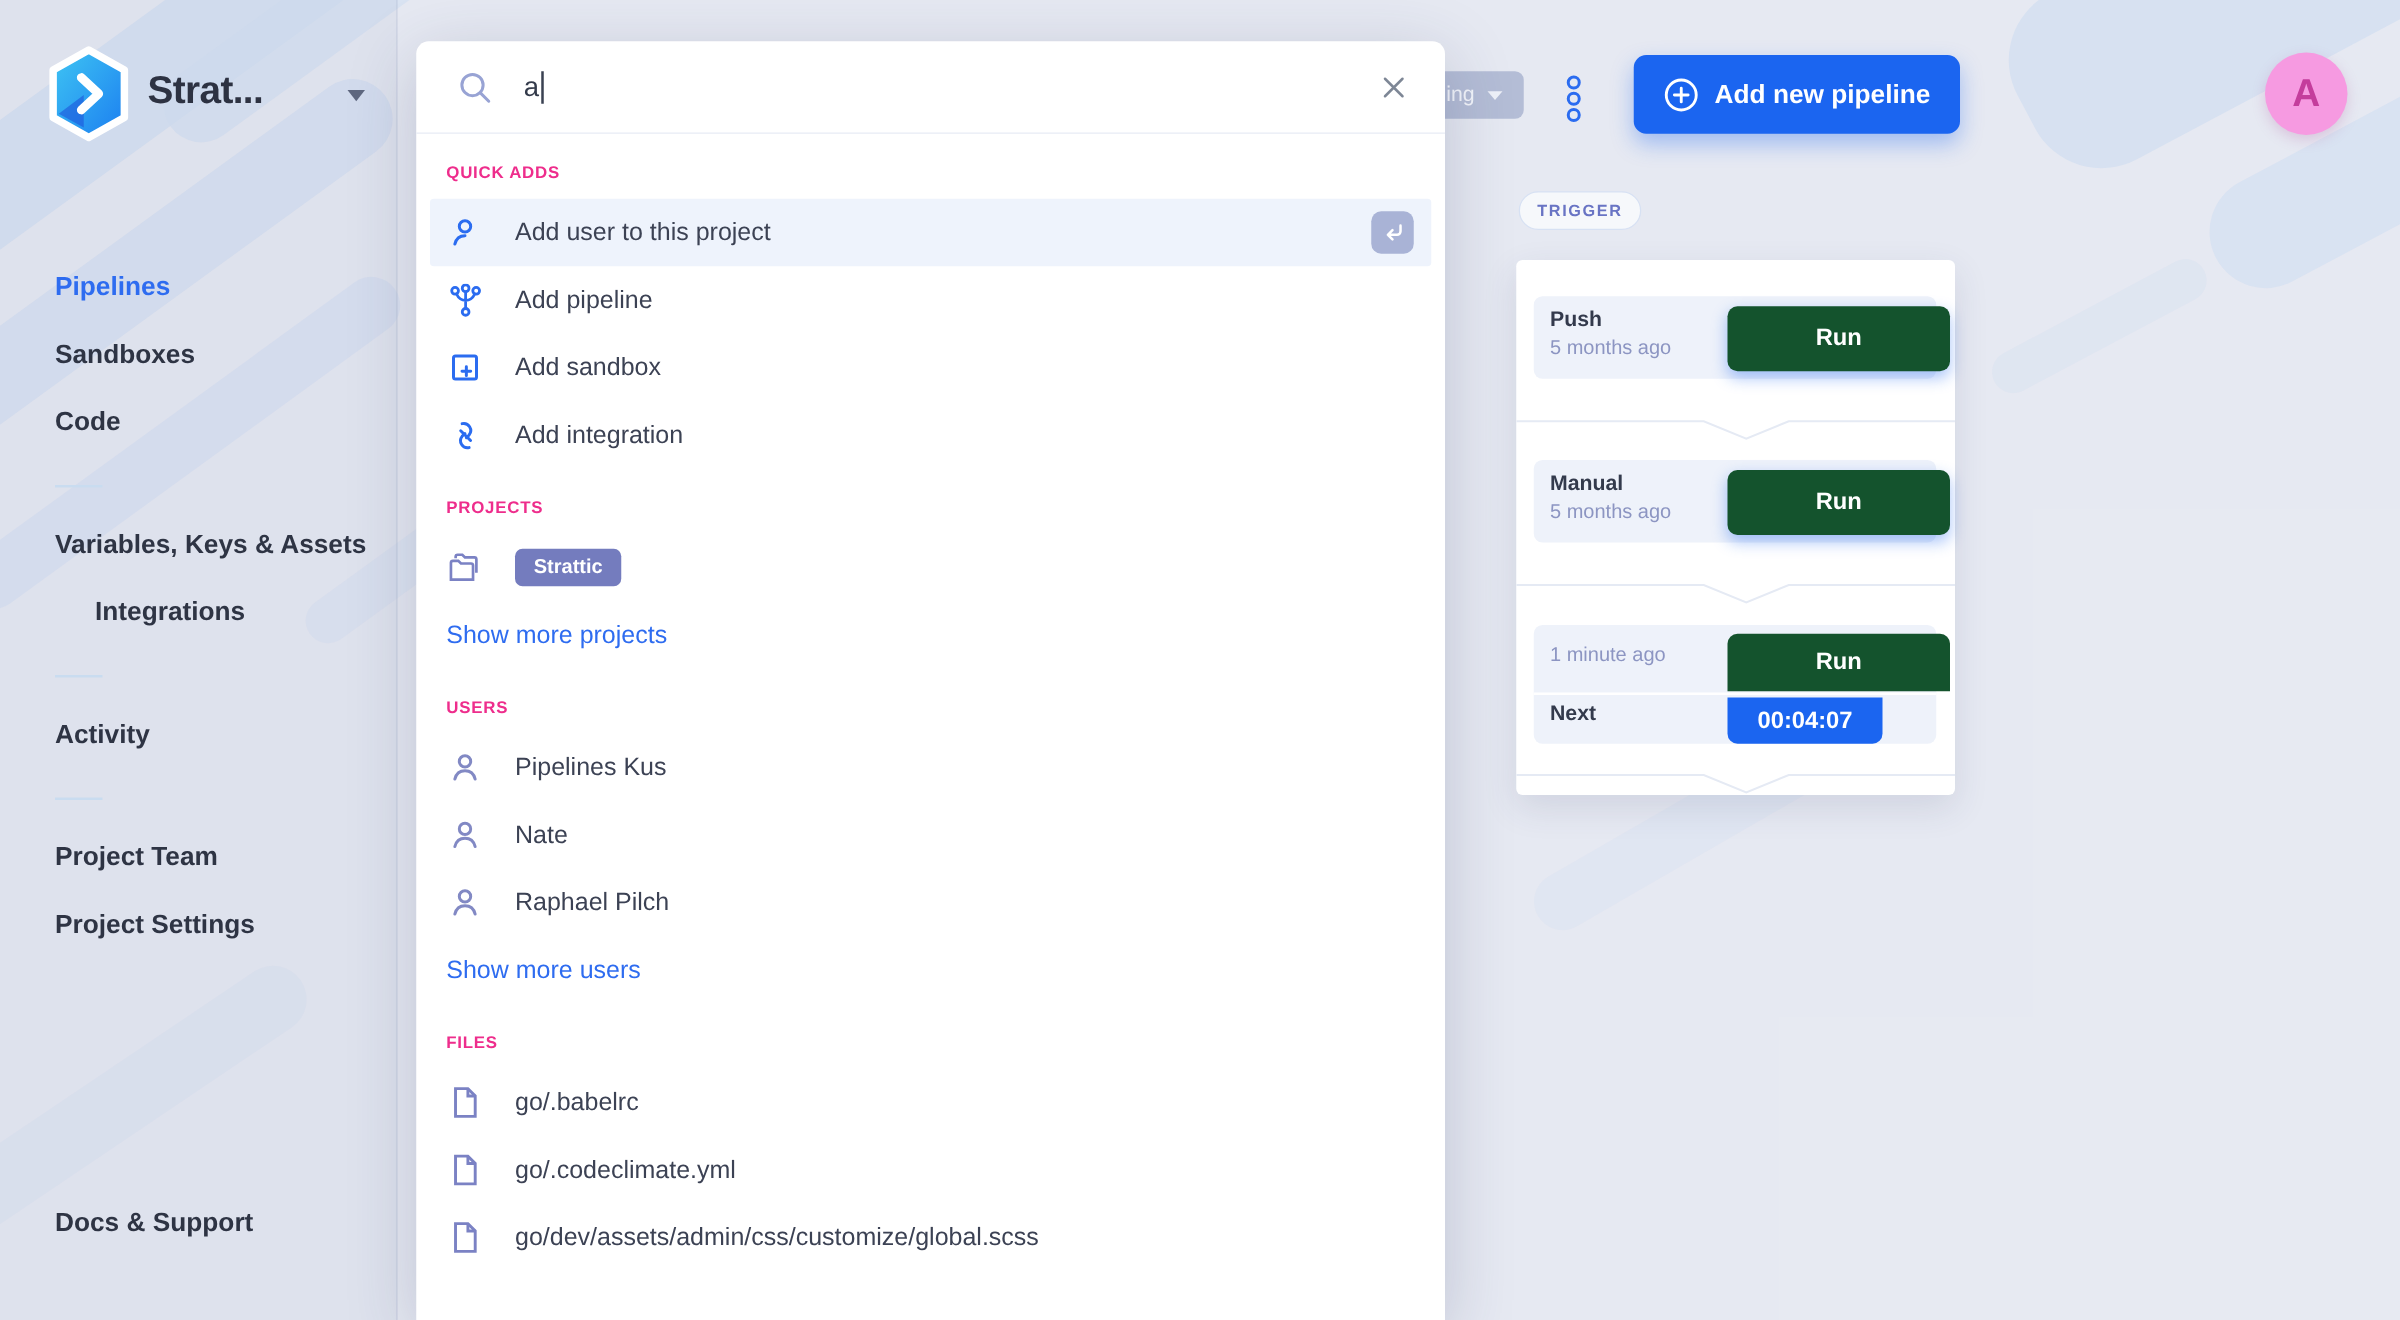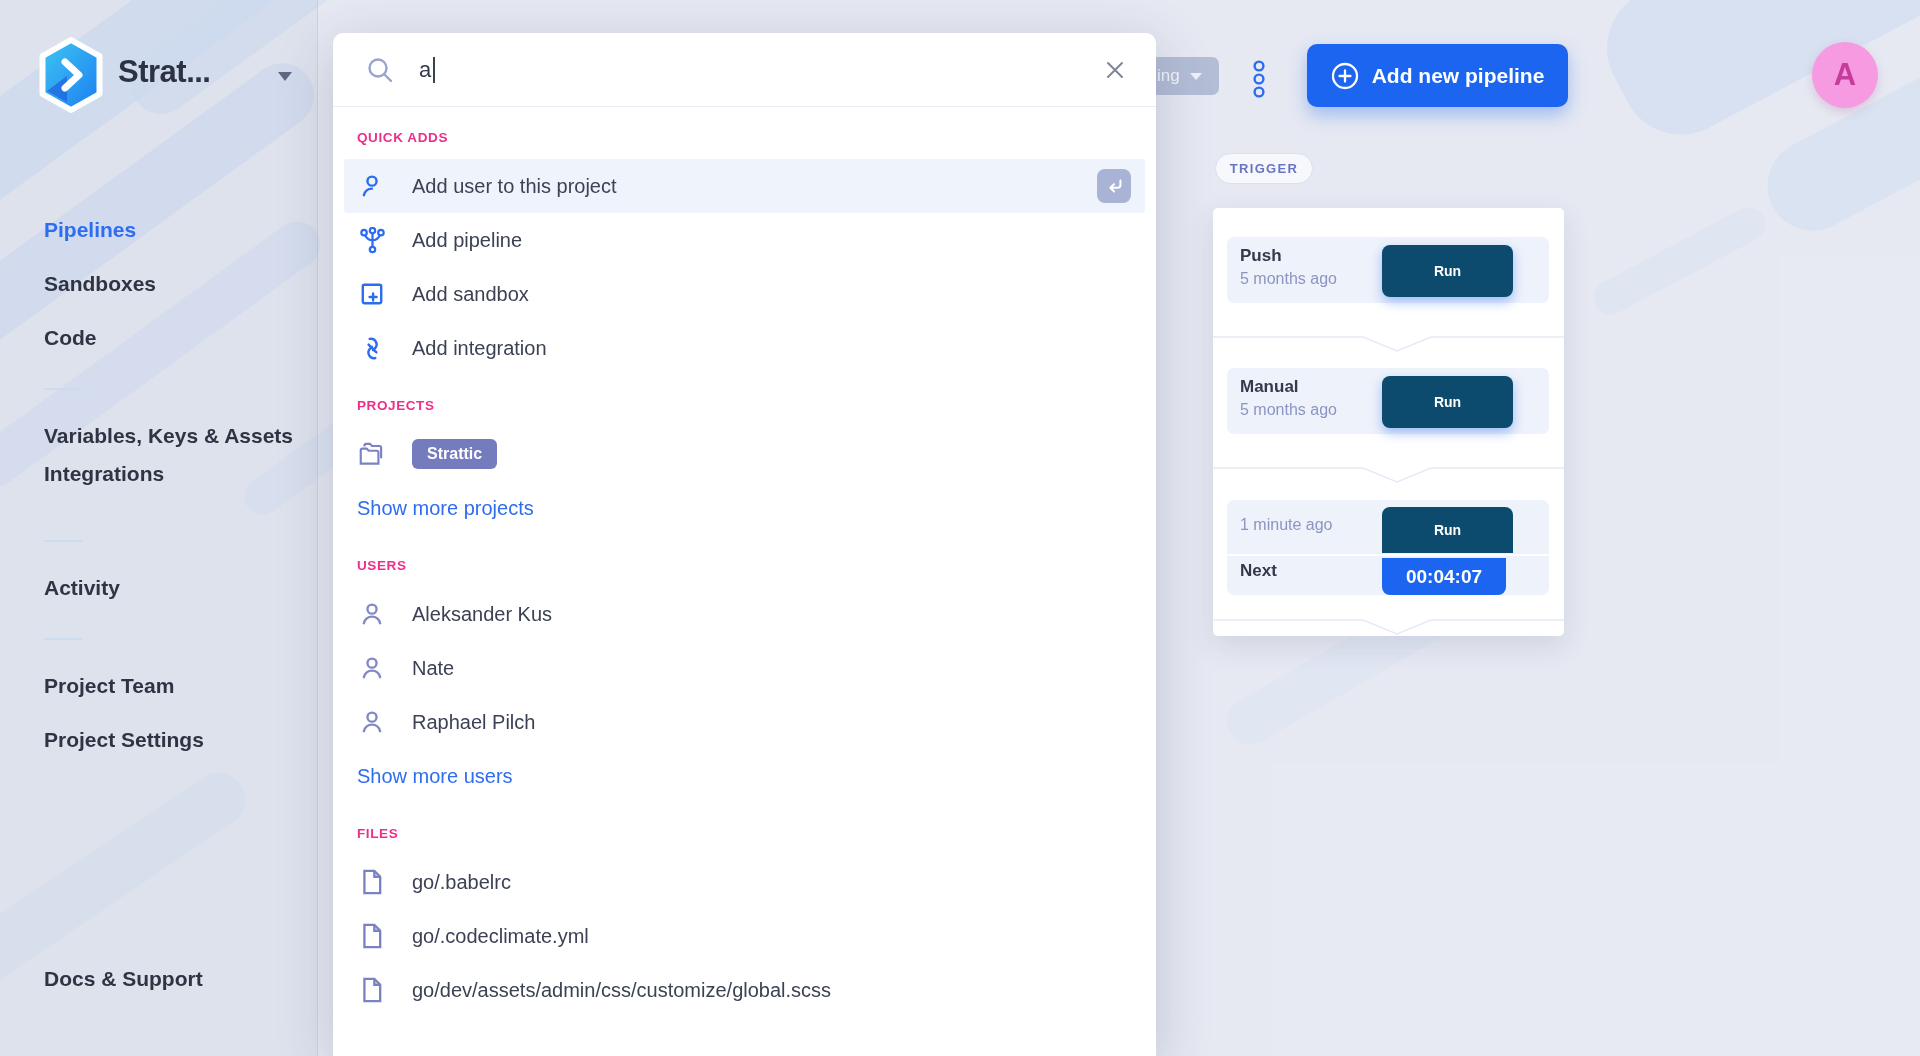--- a/index.html
+++ b/index.html
@@ -46,22 +46,22 @@
   
   .trigger-pill { position:absolute; left:1215px; top:153px; width:98px; height:31px; z-index:4;
                   border:1.5px solid #d7e1f3; border-radius:16px; background:rgba(252,253,255,0.7);
                   display:flex; align-items:center; justify-content:center;
                   font-size:13px; font-weight:700; letter-spacing:1.3px; color:#6974c4; }
   .trigger-panel { position:absolute; left:1213px; top:208px; width:351px; height:428px; z-index:4;
                    background:#ffffff; border-radius:5px; box-shadow:0 10px 28px rgba(50,60,100,0.12); }
   .tp-card { position:absolute; left:14px; width:322px; background:#eef2fa; border-radius:7px; }
   .tp-title { position:absolute; left:13px; top:9px; font-size:17px; font-weight:600; color:#333a4c; }
   .tp-time  { position:absolute; left:13px; font-size:16px; color:#8c95c2; }
-  .run-btn { position:absolute; left:169px; width:131px; height:52px; background:#0c4a6e; border-radius:8px;
-             color:#fff; font-size:14px; font-weight:700; display:flex; align-items:center; justify-content:center;
+  .run-btn { position:absolute; left:169px; width:178px; height:52px; background:#14532d; border-radius:8px;
+             color:#fff; font-size:19px; font-weight:700; display:flex; align-items:center; justify-content:center;
              cursor:pointer; box-shadow:0 5px 12px rgba(27,101,240,0.38); }
   .countdown { position:absolute; left:169px; width:124px; background:#1b65f0; border-radius:0 0 8px 8px;
                color:#fff; font-size:19px; font-weight:700; display:flex; align-items:center; justify-content:center; }
   .notch { position:absolute; left:0; }
   .card3-divider { position:absolute; left:14px; width:322px; border-top:2px solid #ffffff; }
 
   
   .modal { position:absolute; left:333px; top:33px; width:823px; height:1023px; z-index:30;
            background:#ffffff; border-radius:10px 10px 0 0; box-shadow:0 14px 55px rgba(45,55,95,0.22); }
   .search-row { position:relative; height:74px; display:flex; align-items:center; padding:0 32px;
@@ -120,21 +120,21 @@
     </svg>
     <div class="brand-name">Strat...</div>
     <div class="brand-caret"></div>
   </div>
 
   <div class="nav-item active" style="top:218px;">Pipelines</div>
   <div class="nav-item" style="top:272px;">Sandboxes</div>
   <div class="nav-item" style="top:326px;">Code</div>
   <div class="nav-divider" style="top:388px;"></div>
   <div class="nav-item" style="top:424px;">Variables, Keys &amp; Assets</div>
-  <div class="nav-item" style="top:462px;">Integrations</div>
+  <div class="nav-item" style="top:478px;margin-left:32px;">Integrations</div>
   <div class="nav-divider" style="top:540px;"></div>
   <div class="nav-item" style="top:576px;">Activity</div>
   <div class="nav-divider" style="top:638px;"></div>
   <div class="nav-item" style="top:674px;">Project Team</div>
   <div class="nav-item" style="top:728px;">Project Settings</div>
   <div class="nav-item" style="top:967px;">Docs &amp; Support</div>
 </div>
 
 <div class="partial-dropdown">
   <span class="pd-label">ing</span>
@@ -274,21 +274,21 @@
 
   <div class="section-header">USERS</div>
 
   <div class="result-row first">
     <span class="row-icon">
       <svg width="26" height="26" viewBox="0 0 24 24">
         <circle cx="12" cy="7.5" r="4.2" fill="none" stroke="#8289c4" stroke-width="2.2"></circle>
         <path d="M4.5 20.5 C5.6 16.2 8.5 14.4 12 14.4 C15.5 14.4 18.4 16.2 19.5 20.5" fill="none" stroke="#8289c4" stroke-width="2.2" stroke-linecap="round"></path>
       </svg>
     </span>
-    <span class="row-label">Aleksander Kus</span>
+    <span class="row-label">Pipelines Kus</span>
   </div>
   <div class="result-row">
     <span class="row-icon">
       <svg width="26" height="26" viewBox="0 0 24 24">
         <circle cx="12" cy="7.5" r="4.2" fill="none" stroke="#8289c4" stroke-width="2.2"></circle>
         <path d="M4.5 20.5 C5.6 16.2 8.5 14.4 12 14.4 C15.5 14.4 18.4 16.2 19.5 20.5" fill="none" stroke="#8289c4" stroke-width="2.2" stroke-linecap="round"></path>
       </svg>
     </span>
     <span class="row-label">Nate</span>
   </div>

